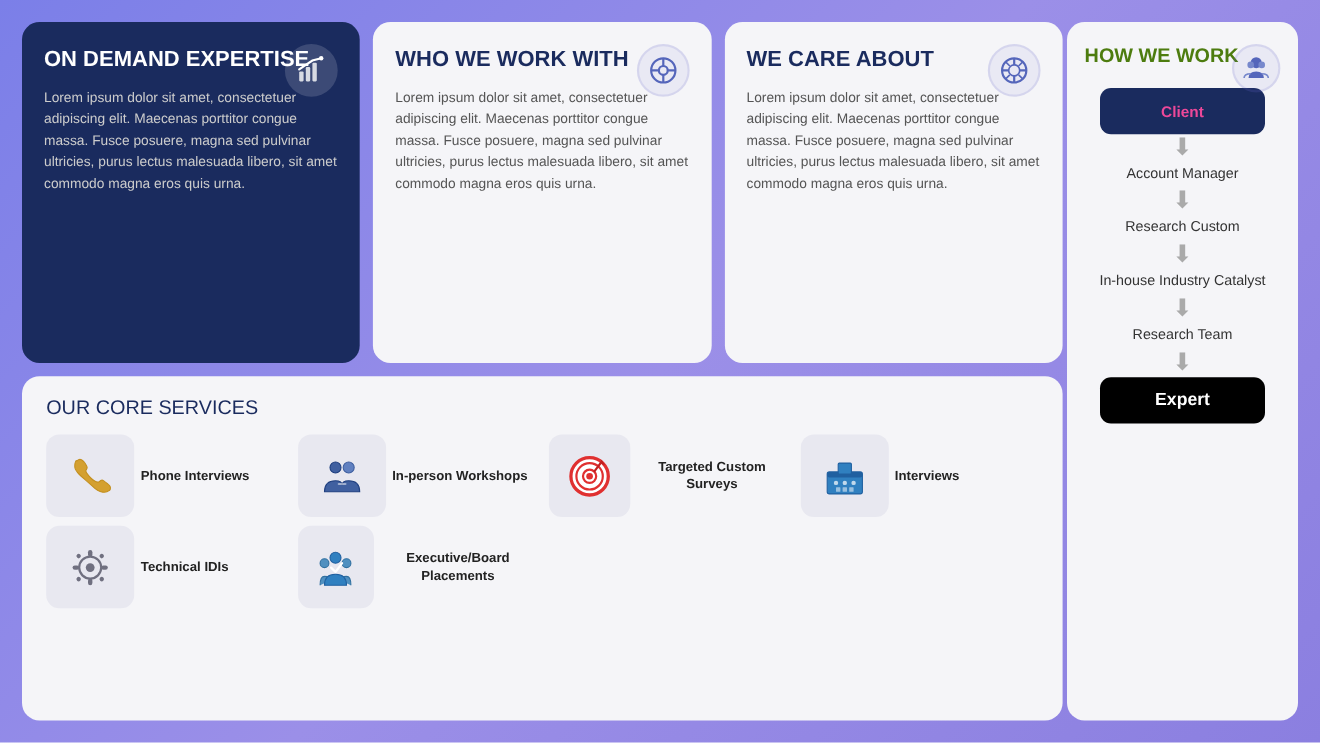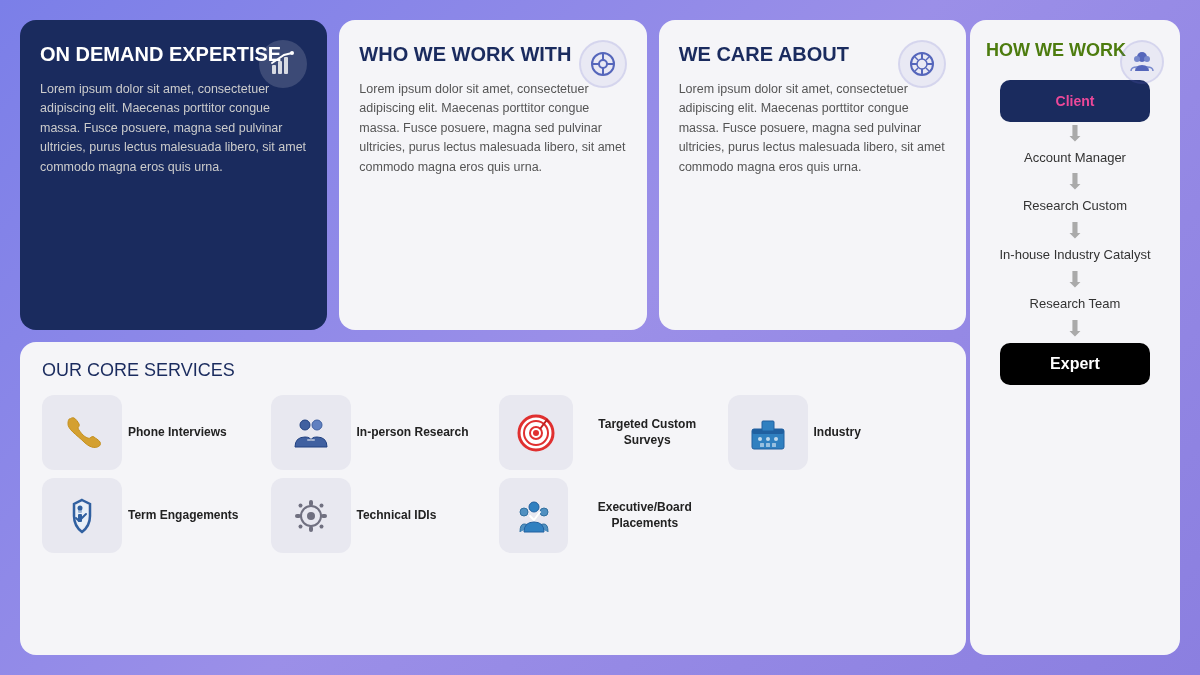--- a/index.html
+++ b/index.html
@@ -272,21 +272,21 @@
 
         <div class="service-item">
           <div class="service-icon-box">
             <svg width="44" height="44" viewBox="0 0 44 44" fill="none">
               <circle cx="16" cy="14" r="5" fill="#4060a0" stroke="#204080" stroke-width="1"></circle>
               <circle cx="28" cy="14" r="5" fill="#6080c0" stroke="#4060a0" stroke-width="1"></circle>
               <path d="M6 36 Q6 26 16 26 Q22 26 22 30 Q22 26 28 26 Q38 26 38 36Z" fill="#4060a0" stroke="#204080" stroke-width="1"></path>
               <rect x="18" y="28" width="8" height="2" rx="1" fill="white" opacity="0.5"></rect>
             </svg>
           </div>
-          <div class="service-label">In-person Research</div>
+          <div class="service-label">In-person Workshops</div>
         </div>
 
         <div class="service-item">
           <div class="service-icon-box">
             <svg width="44" height="44" viewBox="0 0 44 44" fill="none">
               <circle cx="22" cy="22" r="17" fill="white" stroke="#ddd" stroke-width="1"></circle>
               <circle cx="22" cy="22" r="17" fill="none" stroke="#e03030" stroke-width="3"></circle>
               <circle cx="22" cy="22" r="12" fill="none" stroke="#e03030" stroke-width="2"></circle>
               <circle cx="22" cy="22" r="6" fill="none" stroke="#e03030" stroke-width="2"></circle>
               <circle cx="22" cy="22" r="3" fill="#e03030"></circle>
@@ -304,36 +304,23 @@
               <rect x="6" y="18" width="32" height="5" rx="2" fill="#2060a0"></rect>
               <rect x="16" y="10" width="12" height="10" rx="1" fill="#3080c0" stroke="#2060a0" stroke-width="1"></rect>
               <circle cx="14" cy="28" r="2" fill="white" opacity="0.7"></circle>
               <circle cx="22" cy="28" r="2" fill="white" opacity="0.7"></circle>
               <circle cx="30" cy="28" r="2" fill="white" opacity="0.7"></circle>
               <rect x="14" y="32" width="4" height="4" rx="0.5" fill="white" opacity="0.5"></rect>
               <rect x="20" y="32" width="4" height="4" rx="0.5" fill="white" opacity="0.5"></rect>
               <rect x="26" y="32" width="4" height="4" rx="0.5" fill="white" opacity="0.5"></rect>
             </svg>
           </div>
-          <div class="service-label">Industry</div>
-        </div>
-
-        <div class="service-item">
-          <div class="service-icon-box">
-            <svg width="44" height="44" viewBox="0 0 44 44" fill="none">
-              <path d="M22 6 L30 10 L30 22 Q30 32 22 38 Q14 32 14 22 L14 10 Z" fill="none" stroke="#3060a0" stroke-width="2.5"></path>
-              <path d="M22 8 L28 11.5 L28 22 Q28 30 22 35 Q16 30 16 22 L16 11.5 Z" fill="#e8f0f8"></path>
-              <rect x="18" y="20" width="4" height="8" rx="1" fill="#3060a0"></rect>
-              <rect x="18" y="14" width="4" height="5" rx="1" fill="#3060a0" opacity="0.4"></rect>
-              <circle cx="20" cy="14" r="2.5" fill="#3060a0"></circle>
-              <polyline points="16,24 19,27 26,20" stroke="#3060a0" stroke-width="2" fill="none" stroke-linecap="round" stroke-linejoin="round"></polyline>
-            </svg>
-          </div>
-          <div class="service-label">Term Engagements</div>
-        </div>
+          <div class="service-label">Interviews</div>
+        </div>
+
 
         <div class="service-item">
           <div class="service-icon-box">
             <svg width="44" height="44" viewBox="0 0 44 44" fill="none">
               <circle cx="22" cy="22" r="10" fill="none" stroke="#707080" stroke-width="2"></circle>
               <circle cx="22" cy="22" r="4" fill="#707080"></circle>
               <rect x="20" y="6" width="4" height="6" rx="2" fill="#707080"></rect>
               <rect x="20" y="32" width="4" height="6" rx="2" fill="#707080"></rect>
               <rect x="6" y="20" width="6" height="4" rx="2" fill="#707080"></rect>
               <rect x="32" y="20" width="6" height="4" rx="2" fill="#707080"></rect>

